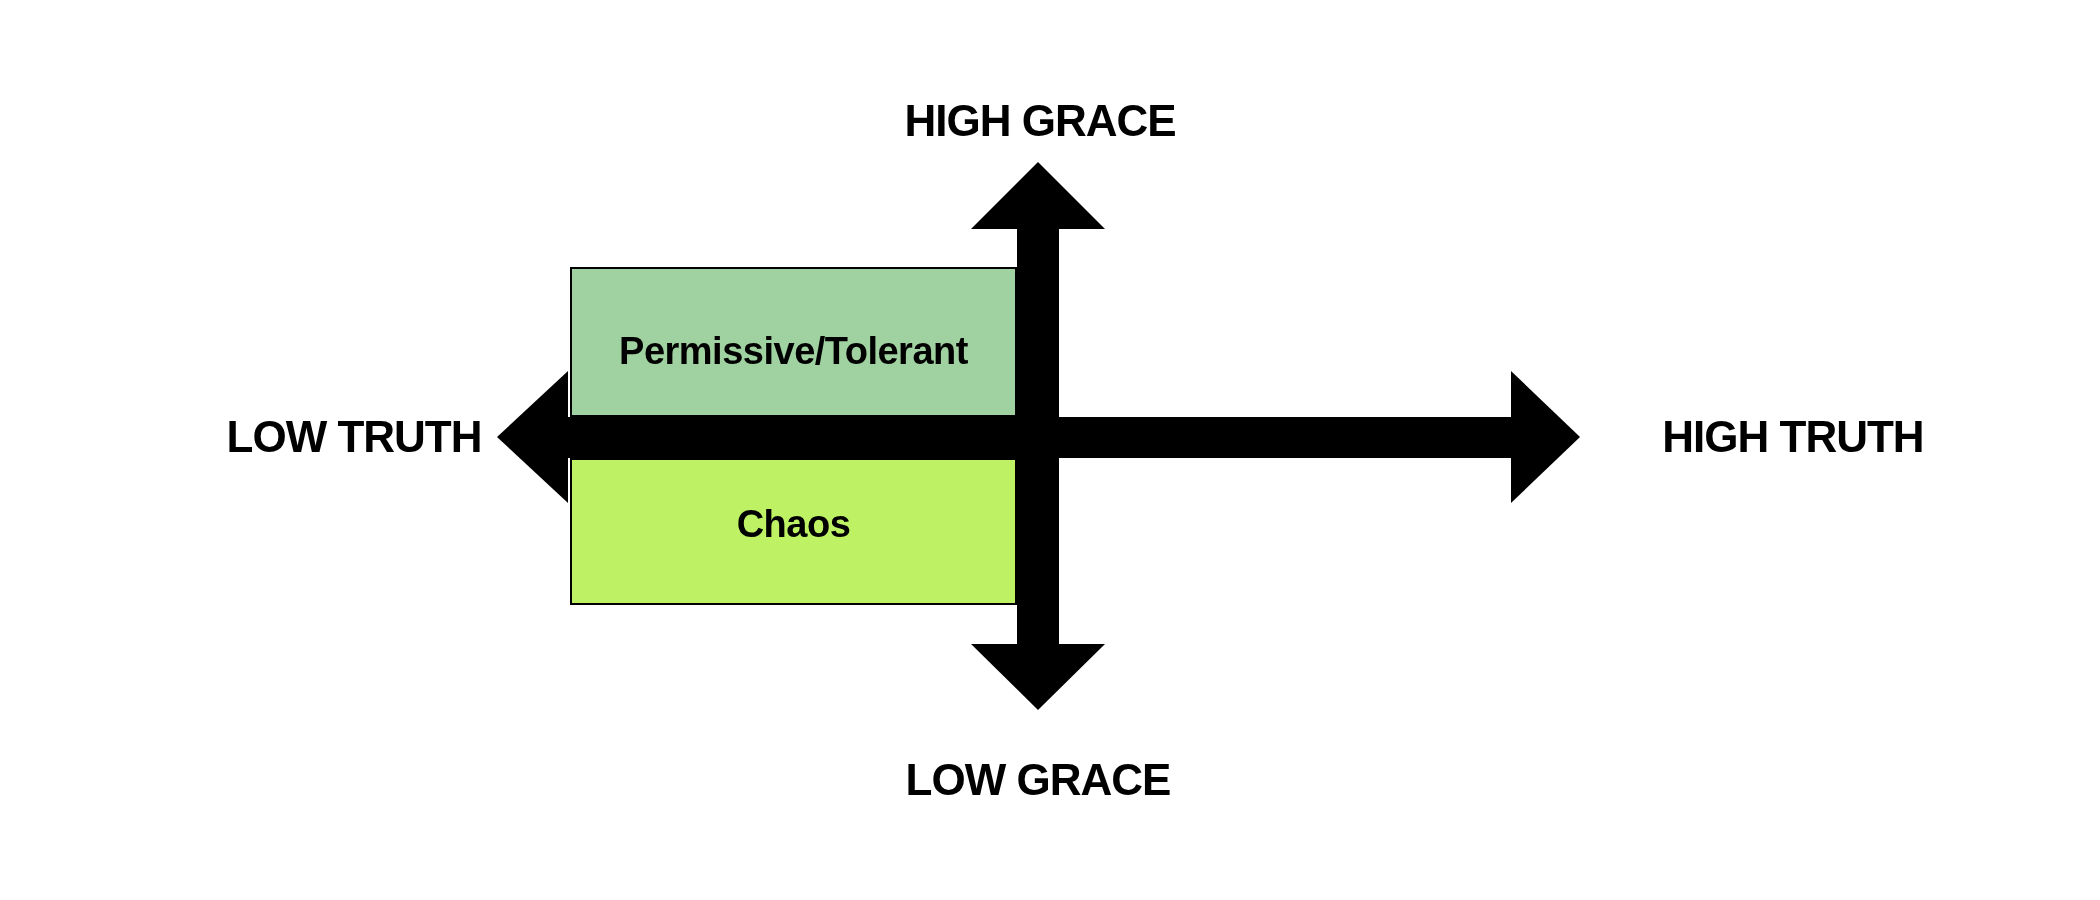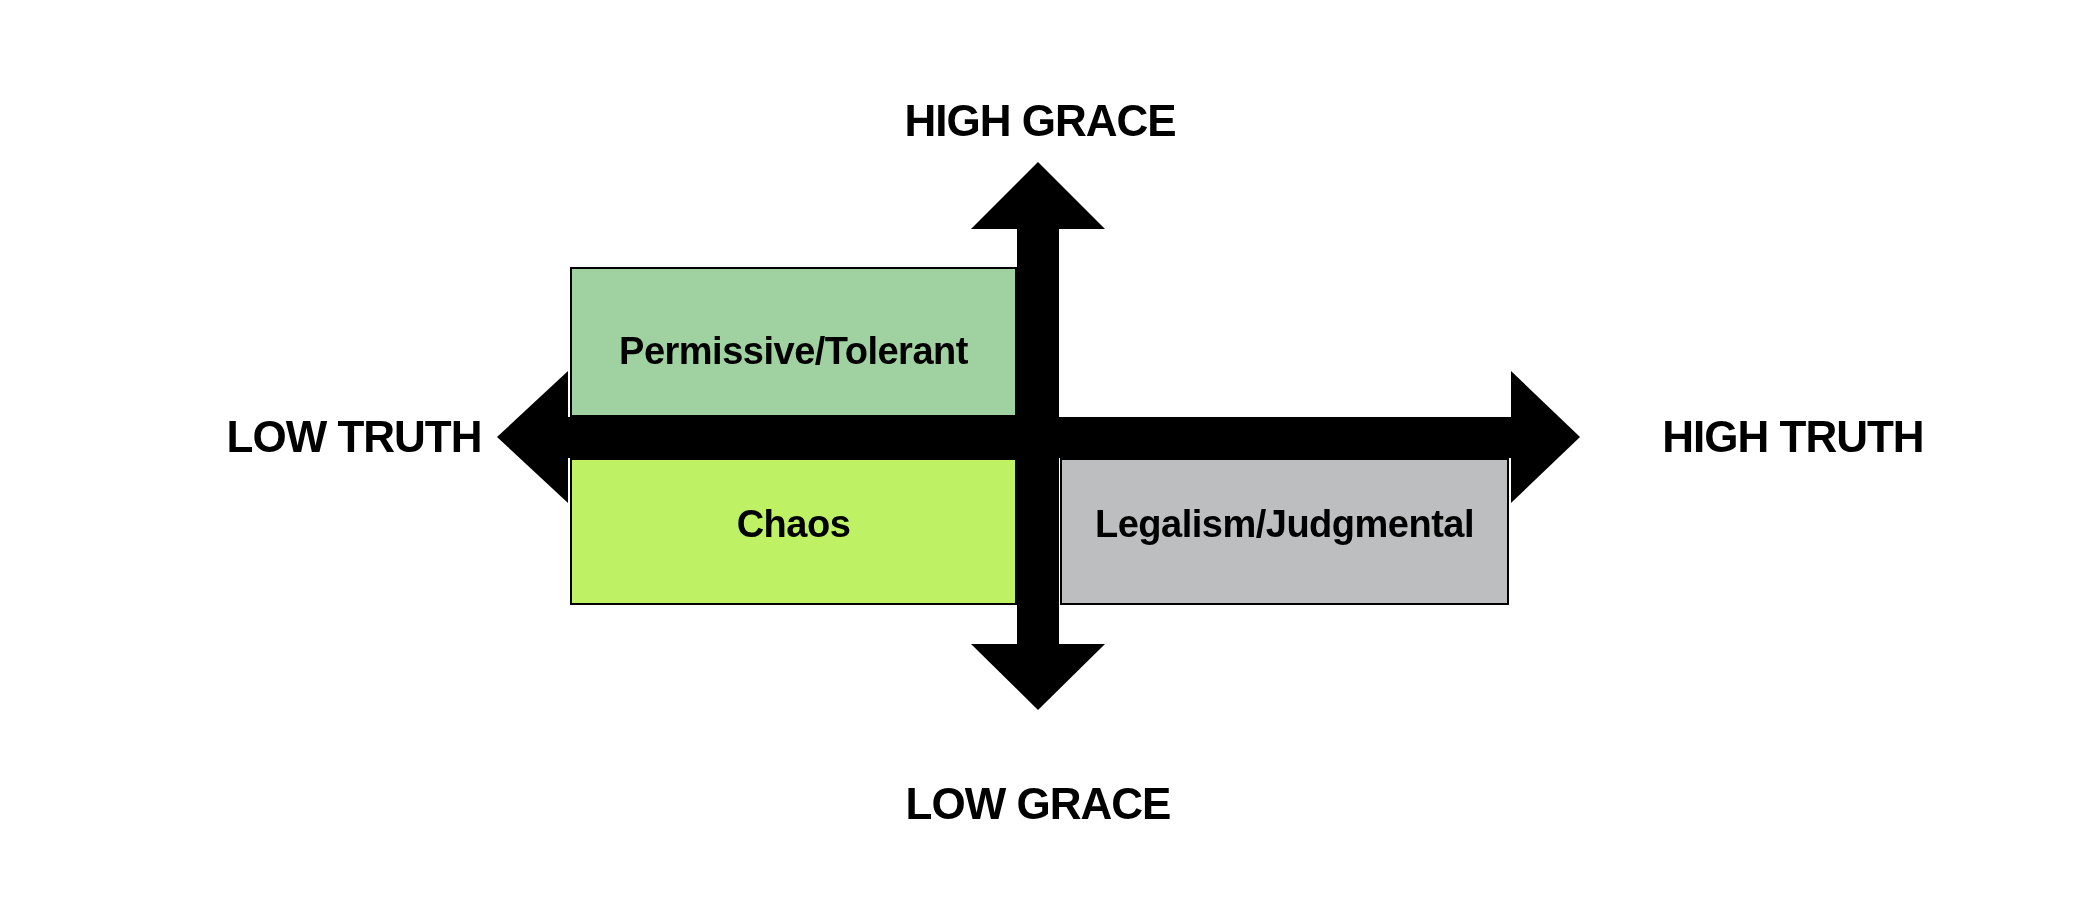--- a/index.html
+++ b/index.html
@@ -115,41 +115,38 @@
   
   .axis-label {
     position: absolute;
     transform: translate(-50%, -50%);
     font-size: 44px;
     font-weight: bold;
     letter-spacing: -1px;
     white-space: nowrap;
   }
   .label-high-grace { left: 1040px; top: 121px; }
-  .label-low-grace  { left: 1038px; top: 780px; margin-top: 24px; }
+  .label-low-grace  { left: 1038px; top: 780px; }
   .label-low-truth  { left: 354px;  top: 437px; }
   .label-high-truth { left: 1793px; top: 437px; }
 </style>
 </head>
 <body>
 
 <div class="canvas">
 
   <div class="quad quad-top-left" style="background-color: rgb(160, 209, 160);">
     <span>Permissive/Tolerant</span>
   </div>
 
 
   <div class="quad quad-bottom-left" style="background-color: #bef264;">
     <span>Chaos</span>
   </div>
 
-  <div class="quad quad-bottom-right" style="background-color: rgb(189, 190, 192);">
-    <span>Legalism/Judgmental</span>
-  </div>
 
   <div class="bar bar-horizontal"></div>
   <div class="bar bar-vertical"></div>
 
   <div class="head head-up"></div>
   <div class="head head-down"></div>
   <div class="head head-left"></div>
   <div class="head head-right"></div>
 
   <div class="axis-label label-high-grace">HIGH GRACE</div>

